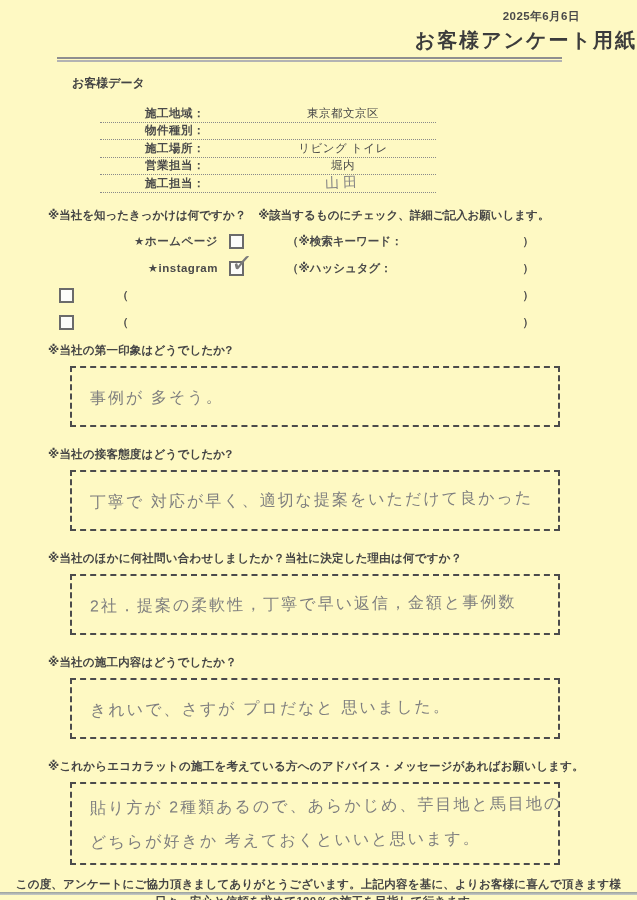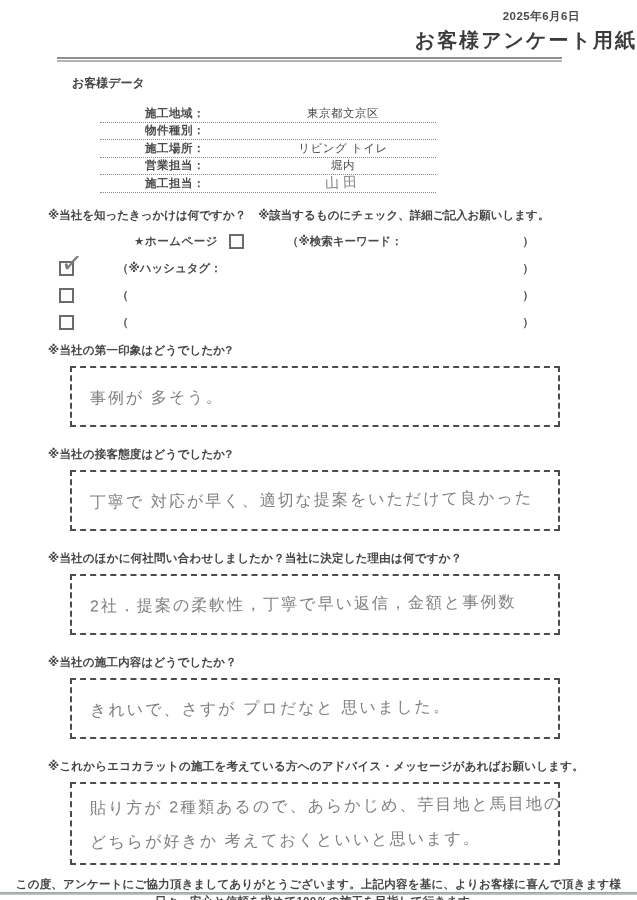--- a/index.html
+++ b/index.html
@@ -1,21 +1,21 @@
 <!DOCTYPE html>
 <html lang="ja"><head>
 <meta charset="utf-8">
 <style>
   * { margin:0; padding:0; box-sizing:border-box; }
   html,body { background:#e9e9e7; }
   .page {
     position:relative;
     width:637px; height:900px;
     margin:0 auto;
-    background:#ffffff;
+    background:#fef9c3;
     font-family:"Liberation Sans","DejaVu Sans",sans-serif;
     color:#3f3f3f;
     overflow:hidden;
   }
   .date {
     position:absolute; top:9px; right:57px;
     font-size:11.5px; font-weight:bold; color:#4a4a4a; letter-spacing:.5px;
   }
   .title {
     padding-top:27px;
@@ -142,20 +142,21 @@
   <div class="opt-rows">
     <div class="opt-row">
       <span class="opt-label">★ホームページ</span>
       <span class="checkbox">
           <span class="check-mark"></span>
         </span>
       <span class="opt-detail">（※検索キーワード：</span>
       <span class="opt-close">）</span>
     </div>
     <div class="opt-row">
+      <span class="opt-label">★instagram</span>
       <span class="checkbox">
           <span class="check-mark">✓</span>
         </span>
       <span class="opt-detail">（※ハッシュタグ：</span>
       <span class="opt-close">）</span>
     </div>
     <div class="opt-row">
       <span class="checkbox">
           <span class="check-mark"></span>
         </span>

